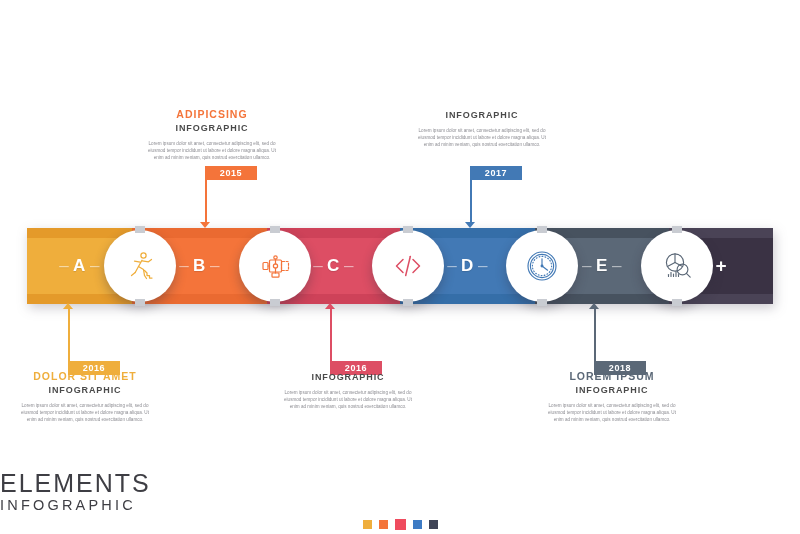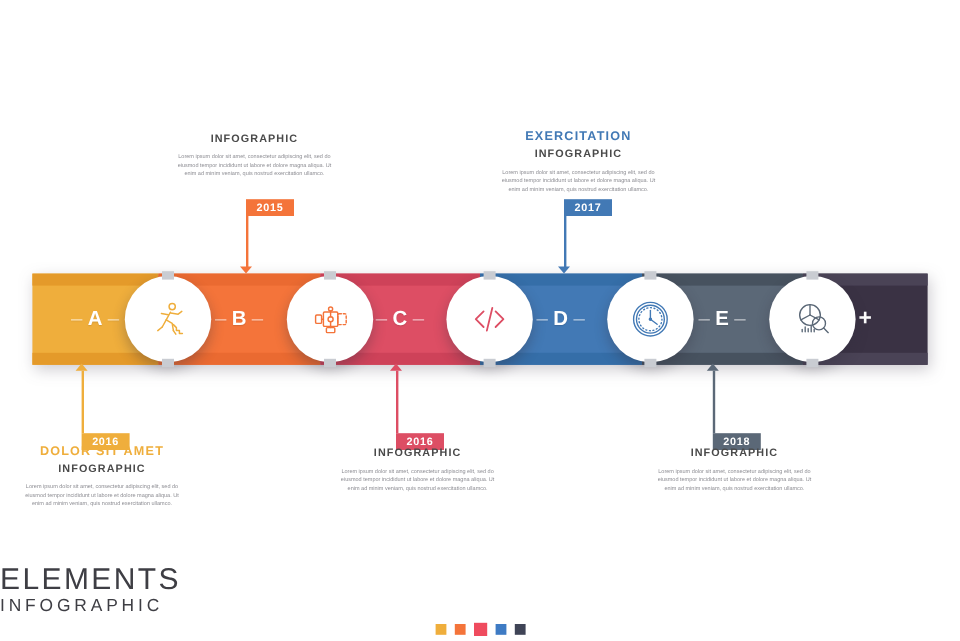--- a/index.html
+++ b/index.html
@@ -128,21 +128,21 @@
     color: #8d8d93;
     text-align: center;
     margin-top: 6px;
     padding: 0 32px;
   }
 
   
   .flag {
     position: absolute;
     height: 14px;
-    width: 40px;
+    width: 52px;
     color: #ffffff;
     font-size: 9px;
     font-weight: bold;
     letter-spacing: 0.6px;
     display: flex;
     align-items: center;
     justify-content: center;
   }
   .connector {
     position: absolute;
@@ -314,51 +314,52 @@
     <div class="callout-sub">INFOGRAPHIC</div>
     <div class="callout-body">Lorem ipsum dolor sit amet, consectetur adipiscing elit, sed do eiusmod tempor incididunt ut labore et dolore magna aliqua. Ut enim ad minim veniam, quis nostrud exercitation ullamco.</div>
   </div>
 
   <div class="flag" id="flag-2015" style="left: 205px; top: 166px; background: rgb(244, 116, 58);">
     <span>2015</span>
   </div>
   <div class="connector" id="conn-2015" style="left: 205px; top: 180px; height: 43px; background: rgb(244, 116, 58);"></div>
   <div class="pointer down" id="ptr-2015" style="left: 200px; top: 222px; border-top-color: rgb(244, 116, 58);"></div>
   <div class="callout" id="callout-2015" style="left: 112px; top: 108px;">
+    <div class="callout-title" style="color: rgb(244, 116, 58);">ADIPICSING</div>
     <div class="callout-sub">INFOGRAPHIC</div>
     <div class="callout-body">Lorem ipsum dolor sit amet, consectetur adipiscing elit, sed do eiusmod tempor incididunt ut labore et dolore magna aliqua. Ut enim ad minim veniam, quis nostrud exercitation ullamco.</div>
   </div>
 
   <div class="flag" id="flag-2016" style="left: 330px; top: 361px; background: rgb(221, 78, 100);">
     <span>2016</span>
   </div>
   <div class="connector" id="conn-2016" style="left: 330px; top: 309px; height: 52px; background: rgb(221, 78, 100);"></div>
   <div class="pointer up" id="ptr-2016" style="left: 325px; top: 303px; border-bottom-color: rgb(221, 78, 100);"></div>
   <div class="callout" id="callout-2016" style="left: 248px; top: 370px;">
     <div class="callout-sub">INFOGRAPHIC</div>
     <div class="callout-body">Lorem ipsum dolor sit amet, consectetur adipiscing elit, sed do eiusmod tempor incididunt ut labore et dolore magna aliqua. Ut enim ad minim veniam, quis nostrud exercitation ullamco.</div>
   </div>
 
   <div class="flag" id="flag-2017" style="left: 470px; top: 166px; background: rgb(66, 121, 181);">
     <span>2017</span>
   </div>
   <div class="connector" id="conn-2017" style="left: 470px; top: 180px; height: 43px; background: rgb(66, 121, 181);"></div>
   <div class="pointer down" id="ptr-2017" style="left: 465px; top: 222px; border-top-color: rgb(66, 121, 181);"></div>
   <div class="callout" id="callout-2017" style="left: 382px; top: 108px;">
-    <div class="callout-title" style="color: rgb(66, 121, 181);">EXERCITATION</div>
     <div class="callout-sub">INFOGRAPHIC</div>
     <div class="callout-body">Lorem ipsum dolor sit amet, consectetur adipiscing elit, sed do eiusmod tempor incididunt ut labore et dolore magna aliqua. Ut enim ad minim veniam, quis nostrud exercitation ullamco.</div>
   </div>
 
   <div class="flag" id="flag-2018" style="left: 594px; top: 361px; background: rgb(91, 104, 119);">
     <span>2018</span>
   </div>
   <div class="connector" id="conn-2018" style="left: 594px; top: 309px; height: 52px; background: rgb(91, 104, 119);"></div>
   <div class="pointer up" id="ptr-2018" style="left: 589px; top: 303px; border-bottom-color: rgb(91, 104, 119);"></div>
   <div class="callout" id="callout-2018" style="left: 512px; top: 370px;">
+    <div class="callout-title" style="color: rgb(91, 104, 119);">LOREM IPSUM</div>
     <div class="callout-sub">INFOGRAPHIC</div>
     <div class="callout-body">Lorem ipsum dolor sit amet, consectetur adipiscing elit, sed do eiusmod tempor incididunt ut labore et dolore magna aliqua. Ut enim ad minim veniam, quis nostrud exercitation ullamco.</div>
   </div>
 
   <div id="footer">
     <div id="footer-title">ELEMENTS</div>
     <div id="footer-sub">INFOGRAPHIC</div>
     <div id="swatches">
       <div class="swatch" id="sw0" style="background: rgb(239, 174, 60);"></div>
       <div class="swatch" id="sw1" style="background: rgb(244, 116, 58);"></div>

